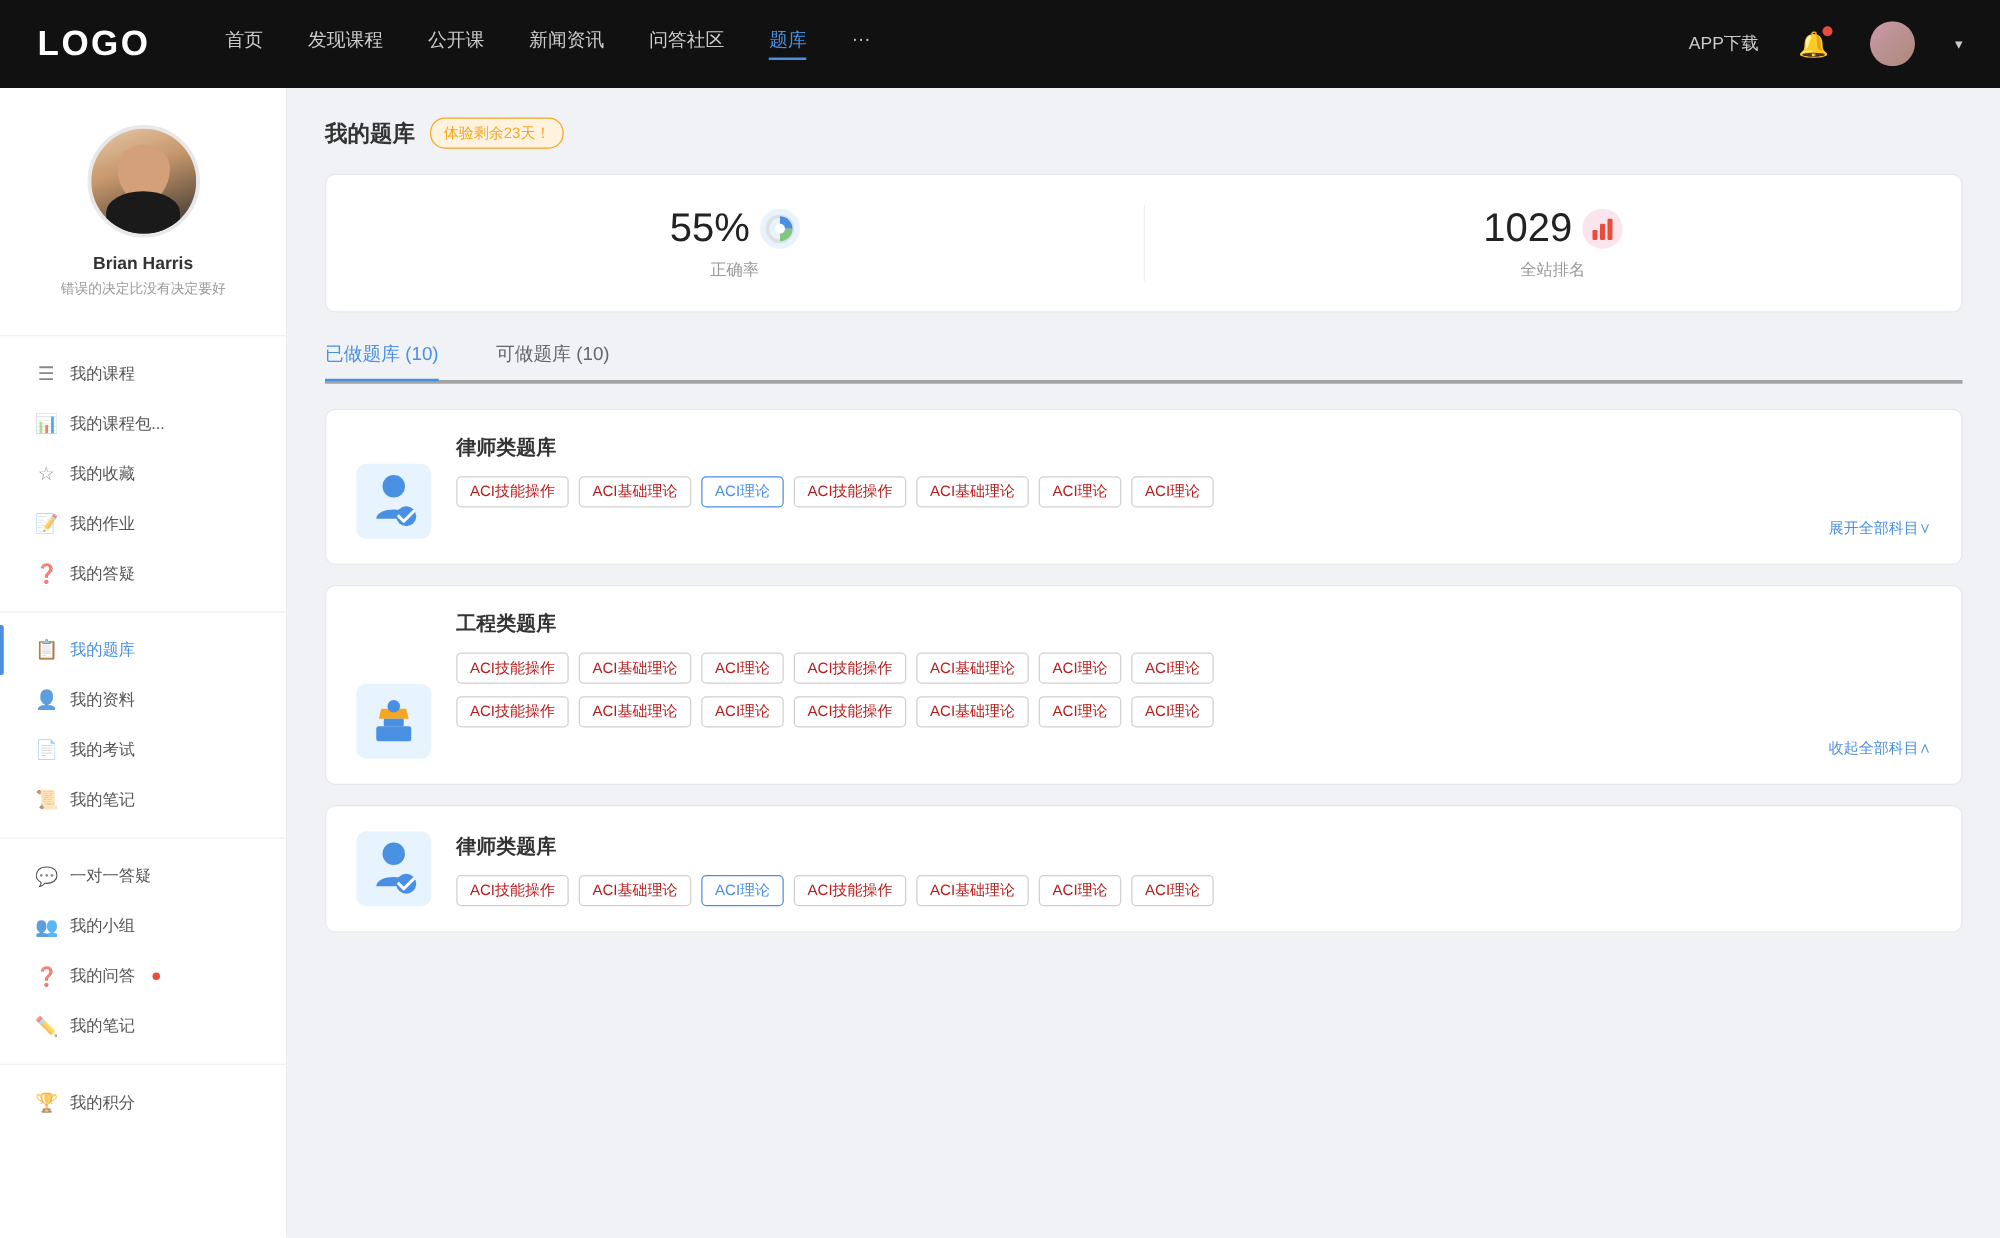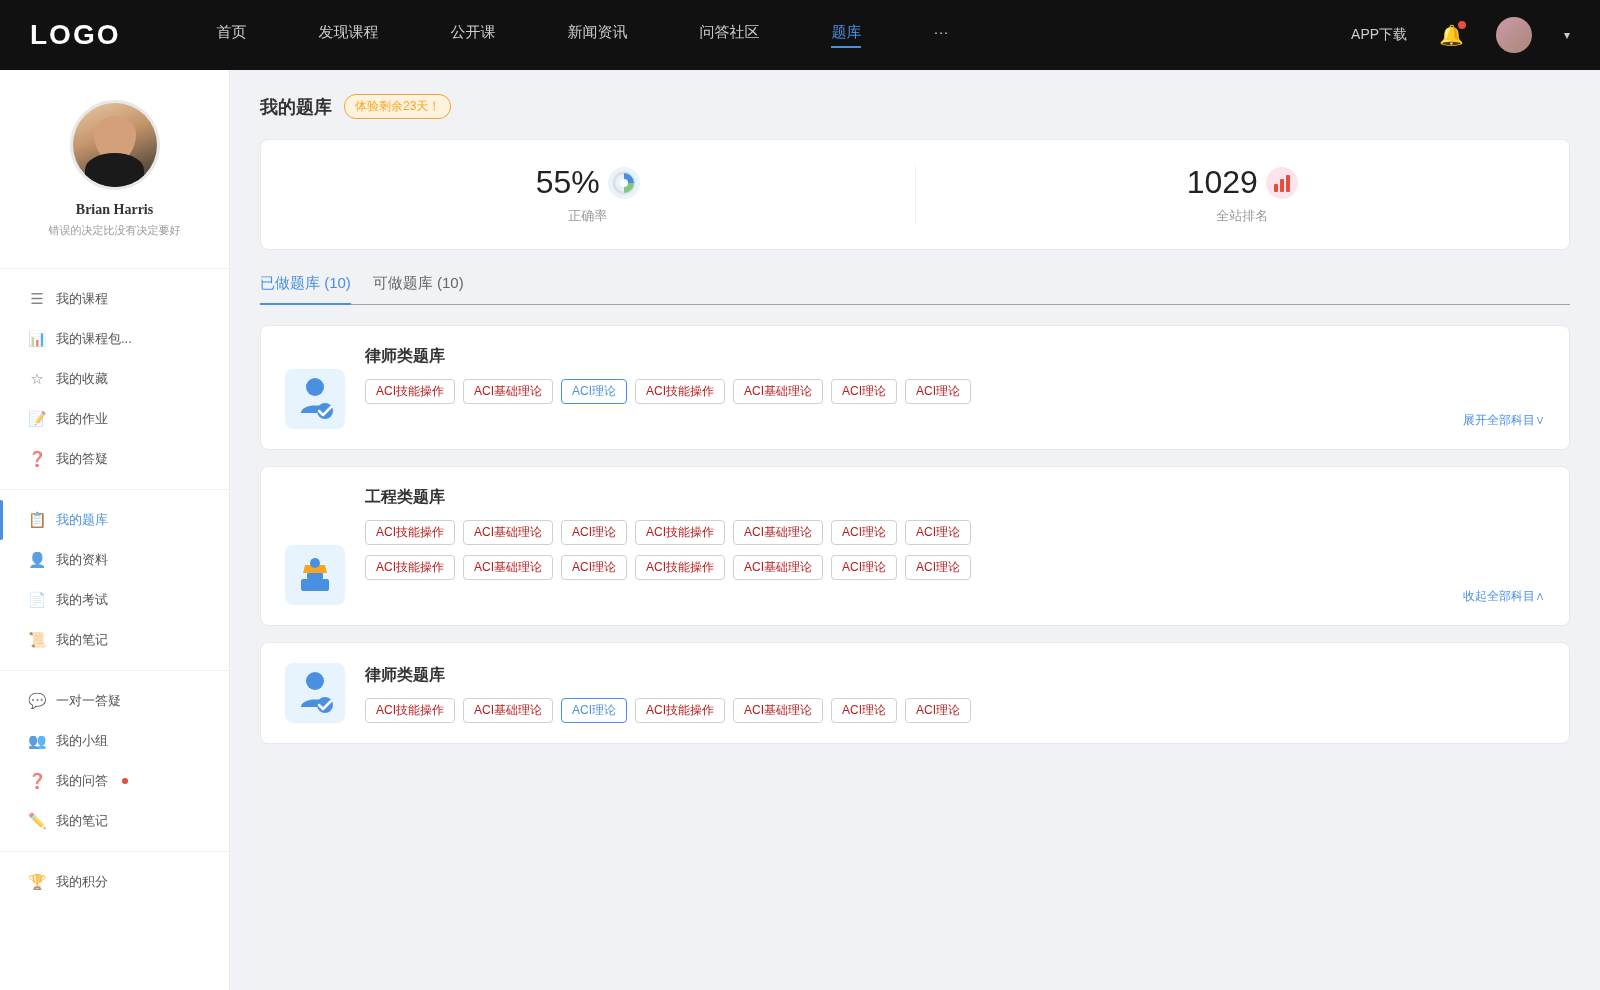--- a/index.html
+++ b/index.html
@@ -5,40 +5,40 @@
     * { box-sizing: border-box; margin: 0; padding: 0; }
     body { font-family: -apple-system, BlinkMacSystemFont, "PingFang SC", "Microsoft YaHei", sans-serif; background: #f0f2f5; color: #333; }
 
     
     .navbar {
       background: #111; height: 70px; display: flex; align-items: center;
       padding: 0 30px; position: fixed; top: 0; left: 0; right: 0; z-index: 100;
     }
     .nav-logo { color: #fff; font-size: 28px; font-weight: bold; margin-right: 60px; letter-spacing: 2px; }
     .nav-links { display: flex; gap: 36px; flex: 1; }
-    .nav-link { color: #ccc; font-size: 15px; cursor: pointer; text-decoration: none; margin-left: 36px; }
+    .nav-link { color: #ccc; font-size: 15px; cursor: pointer; text-decoration: none; }
     .nav-link.active { color: #4a90e2; border-bottom: 2px solid #4a90e2; padding-bottom: 4px; }
     .nav-right { display: flex; align-items: center; gap: 32px; margin-left: auto; }
     .nav-app-btn { color: #ccc; font-size: 14px; cursor: pointer; }
     .nav-bell { position: relative; cursor: pointer; }
     .bell-icon { font-size: 20px; color: #ccc; }
     .bell-dot { position: absolute; top: -2px; right: -2px; width: 8px; height: 8px; background: #e74c3c; border-radius: 50%; }
     .nav-avatar { width: 36px; height: 36px; border-radius: 50%; background: #888; overflow: hidden; cursor: pointer; }
     .nav-avatar-inner { width: 100%; height: 100%; background: linear-gradient(135deg, #c9a, #a87); }
     .nav-arrow { color: #ccc; cursor: pointer; font-size: 12px; }
 
     
     .layout { display: flex; margin-top: 70px; min-height: calc(100vh - 70px); }
 
     
     .sidebar {
       width: 230px; min-width: 230px; background: #fff; padding: 30px 0 20px;
       border-right: 1px solid #e8e8e8; position: fixed; top: 70px; bottom: 0; overflow-y: auto;
     }
-    .sidebar-profile { text-align: center; padding: 0 20px 20px; font-family: Liberation Serif, serif; }
+    .sidebar-profile { text-align: center; padding: 0 20px 20px; }
     .avatar-circle {
       width: 90px; height: 90px; border-radius: 50%; margin: 0 auto 12px;
       background: #ddd; overflow: hidden; border: 3px solid #e8e8e8;
     }
     .avatar-img {
       width: 100%; height: 100%;
       background: linear-gradient(160deg, #e8c9a8 0%, #c4956a 40%, #2c2c2c 100%);
       position: relative;
     }
     
@@ -90,21 +90,21 @@
     .stat-icon-circle {
       width: 32px; height: 32px; border-radius: 50%; display: flex;
       align-items: center; justify-content: center; font-size: 16px;
     }
     .stat-icon-blue { background: #e8f4fd; }
     .stat-icon-teal { background: #e8f8f5; }
     .stat-icon-orange { background: #fff8e1; }
     .stat-icon-pink { background: #fce4ec; }
 
     
-    .tabs-row { display: flex; gap: 22px; margin-bottom: 20px; border-bottom: 1px solid #a3a3a3; }
+    .tabs-row { display: flex; gap: 46px; margin-bottom: 20px; border-bottom: 3px solid #a3a3a3; }
     .tab-item {
       font-size: 15px; color: #666; cursor: pointer; padding-bottom: 10px;
       border-bottom: 2px solid transparent; margin-bottom: -1px;
     }
     .tab-item.active { color: #4a90e2; border-bottom: 2px solid #4a90e2; }
 
     
     .qbank-card {
       background: #fff; border: 1px solid #e8e8e8; border-radius: 8px;
       margin-bottom: 16px; padding: 20px 24px;

